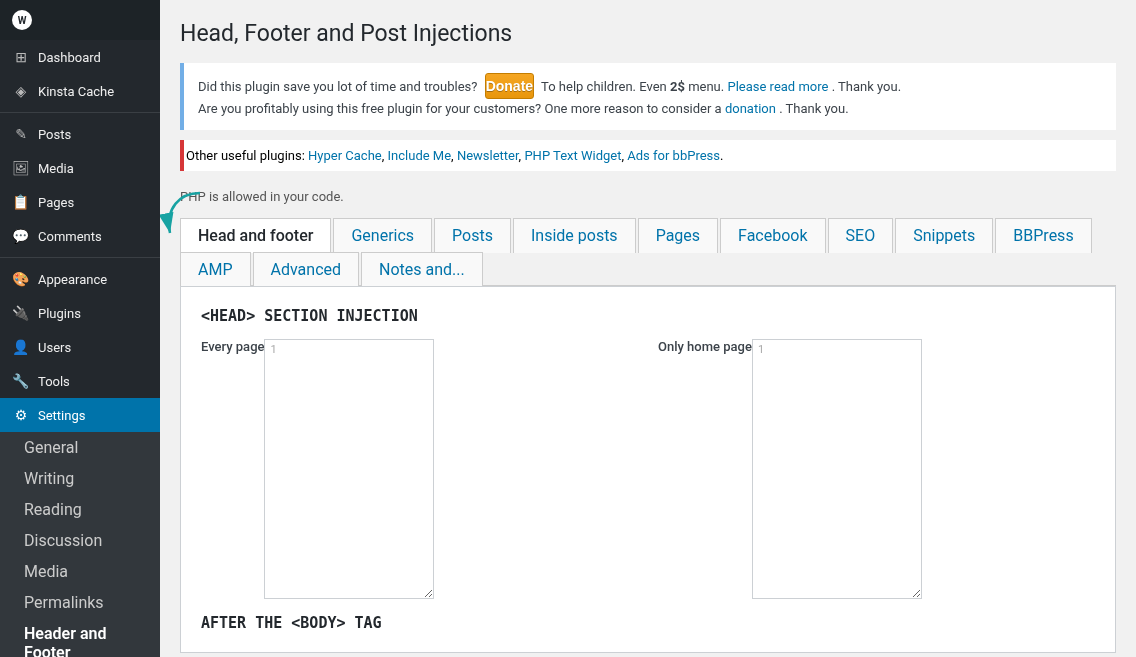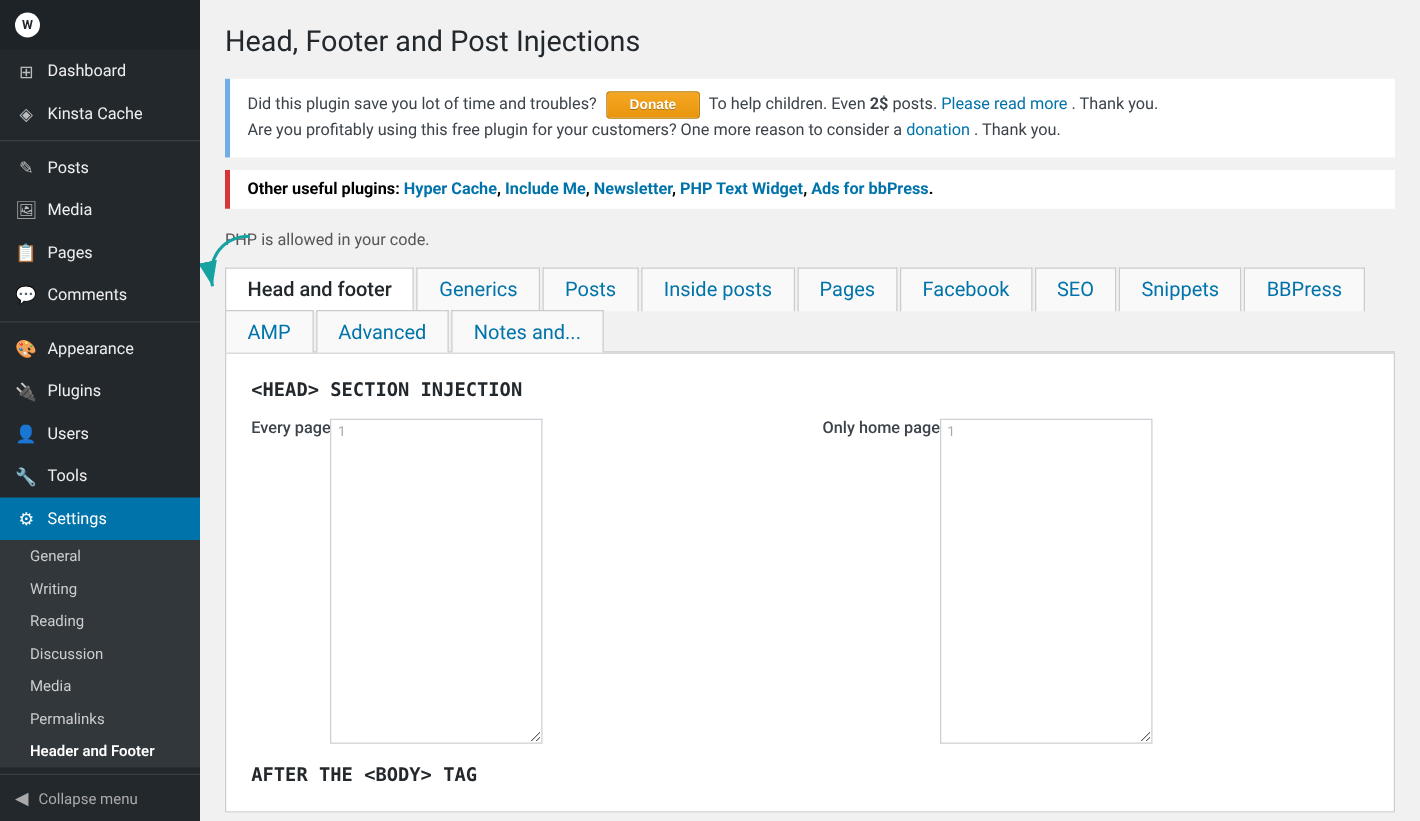--- a/index.html
+++ b/index.html
@@ -29,21 +29,21 @@
       font-size: 13px;
       white-space: nowrap;
     }
     .sidebar-item.active { background: #0073aa; color: #fff; }
     .sidebar-icon { width: 18px; height: 18px; flex-shrink: 0; display: flex; align-items: center; justify-content: center; color: #bbb; font-size: 14px; }
     .sidebar-item.active .sidebar-icon { color: #fff; }
     .sidebar-divider { border: none; border-top: 1px solid #3a3f44; margin: 4px 0; }
     .sub-menu { background: #32373c; }
     .sub-item {
       display: block; padding: 6px 12px 6px 24px;
-      color: #ccc; cursor: pointer; font-size: 12px;
+      color: #ccc; cursor: pointer; font-size: 16px;
     }
     .sub-item.active { color: #fff; font-weight: 600; }
     .collapse-menu {
       display: flex; align-items: center; gap: 8px;
       padding: 10px 12px; color: #aaa; cursor: pointer; font-size: 12px;
       margin-top: auto; border-top: 1px solid #3a3f44;
     }
 
     
     #main {
@@ -71,35 +71,34 @@
       font-size: 13px;
       color: #3c434a;
       line-height: 1.6;
     }
     .notice-box a { color: #0073aa; text-decoration: none; }
     .donate-btn {
       display: inline-block;
       background: linear-gradient(to bottom, #f5a623, #e8960c);
       border: 1px solid #c47d00;
       border-radius: 3px;
-      padding: 4px 18px;
-      font-size: 11px;
+      padding: 4px 0;
+      font-size: 14px;
       font-weight: bold;
       color: #fff;
       text-shadow: 0 1px 0 rgba(0,0,0,0.3);
       cursor: pointer;
       margin: 0 4px;
     }
     .useful-plugins {
       background: #fff;
       border-left: 4px solid #d63638;
-      padding: 8px 14px;
+      padding: 8px 2px;
       margin-bottom: 14px;
       font-size: 13px;
-      font-weight: bold;
     }
     .useful-plugins a { color: #0073aa; text-decoration: none; }
     .php-notice {
       font-size: 13px;
       color: #555;
       margin-bottom: 10px;
       padding: 4px 0;
     }
 
     
@@ -253,21 +252,21 @@
 
 <main id="main">
   <div class="main-inner">
     <h1 class="page-title">Head, Footer and Post Injections</h1>
 
     <div class="notice-box">
       <span>Did this plugin save you lot of time and troubles?</span>
       <button class="donate-btn">Donate</button>
       <span>To help children. Even</span>
       <strong>2$</strong>
-      <span>posts.</span>
+      <span>menu.</span>
       <a href="#">Please read more</a>
       <span>. Thank you.</span>
       <br>
       <span>Are you profitably using this free plugin for your customers? One more reason to consider a</span>
       <a href="#">donation</a>
       <span>. Thank you.</span>
     </div>
 
     <div class="useful-plugins">
       <span>Other useful plugins:</span>

